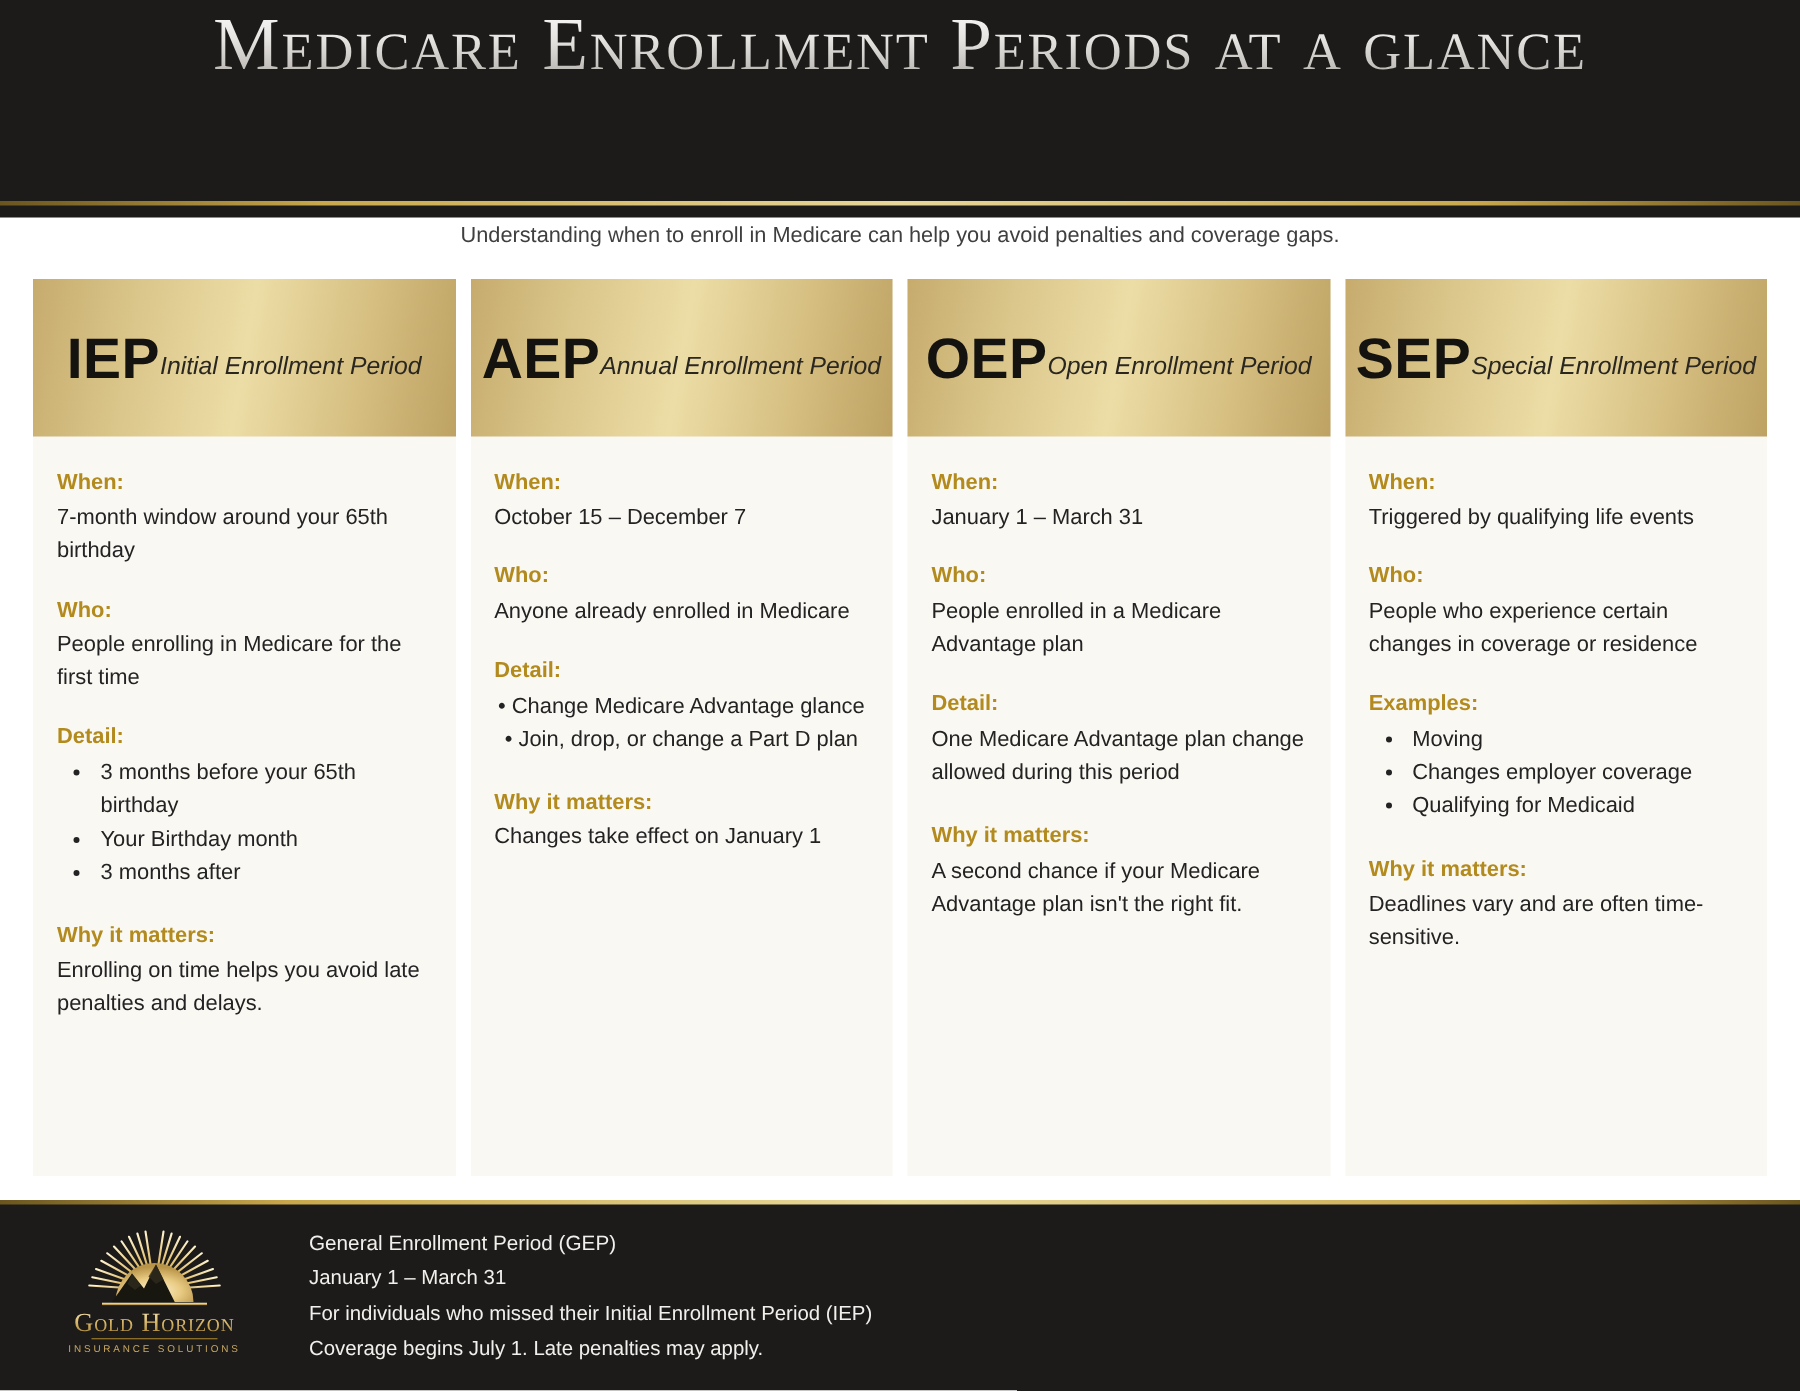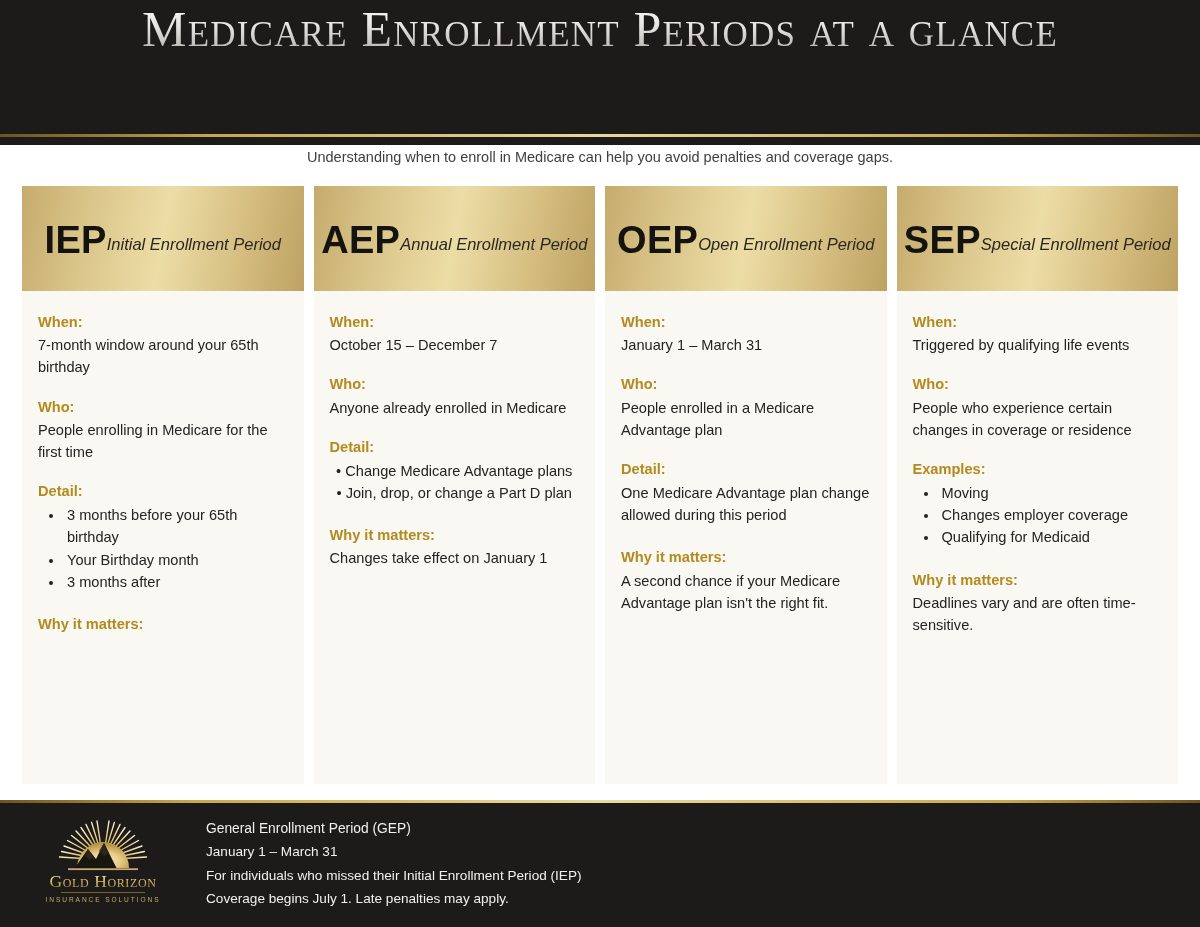--- a/index.html
+++ b/index.html
@@ -170,20 +170,21 @@
       <div class="block tall">
         <div class="label">Detail:</div>
         <ul class="bullets">
           <li>3 months before your 65th birthday</li>
           <li>Your Birthday month</li>
           <li>3 months after</li>
         </ul>
       </div>
       <div class="block why">
         <div class="label">Why it matters:</div>
+        <div class="val">Enrolling on time helps you avoid late penalties and delays.</div>
       </div>
     </div>
   </div>
 
   <div class="card">
     <div class="card-head">
       <div class="card-acronym">AEP</div>
       <div class="card-subname">Annual Enrollment Period</div>
     </div>
     <div class="card-body">
@@ -191,21 +192,21 @@
         <div class="label">When:</div>
         <div class="val">October 15 – December 7</div>
       </div>
       <div class="block">
         <div class="label">Who:</div>
         <div class="val">Anyone already enrolled in Medicare</div>
       </div>
       <div class="block tall">
         <div class="label">Detail:</div>
         <div class="para-list">
-          <div class="pl">• Change Medicare Advantage plans</div>
+          <div class="pl">• Change Medicare Advantage glance</div>
           <div class="pl">• Join, drop, or change a Part D plan</div>
         </div>
       </div>
       <div class="block why">
         <div class="label">Why it matters:</div>
         <div class="val">Changes take effect on January 1</div>
       </div>
     </div>
   </div>
 

